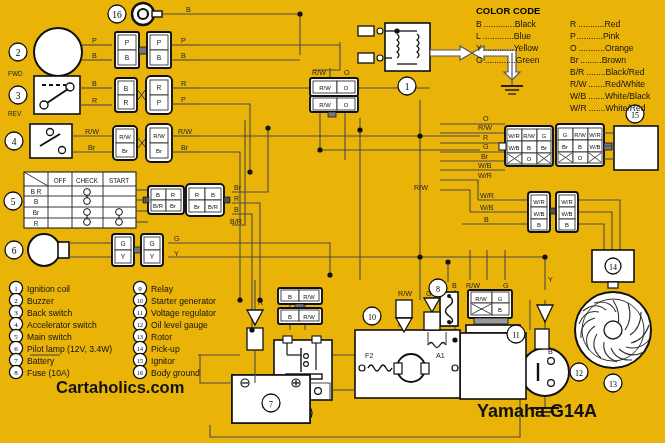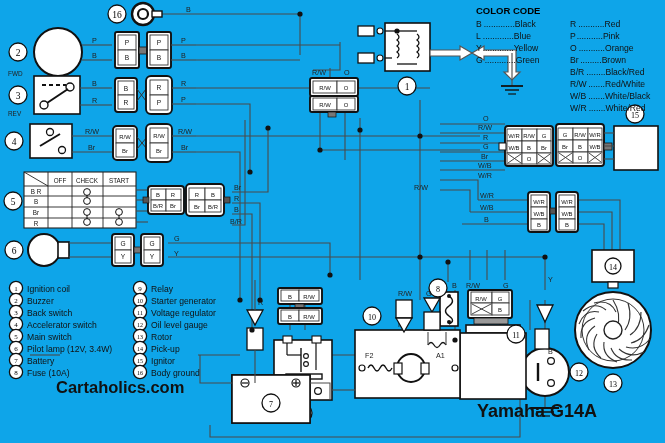--- a/index.html
+++ b/index.html
@@ -1,18 +1,18 @@
 <!DOCTYPE html>
 <html><head>
 <meta charset="utf-8">
 <title>Yamaha G14A Wiring Diagram</title>
 <style>
   html,body{margin:0;padding:0;background:#fff;}
   body{font-family:"Liberation Sans",sans-serif;}
-  #canvas{position:relative;width:665px;height:443px;background:#0ea5e9;overflow:hidden;}
+  #canvas{position:relative;width:665px;height:443px;background:#eab308;overflow:hidden;}
   svg#diagram{position:absolute;left:0;top:0;width:665px;height:443px;}
   .wire{stroke:#4a4a4a;stroke-width:1.1;fill:none;}
   .box{fill:#fff;stroke:#111;stroke-width:1.6;}
   .box-thin{fill:#fff;stroke:#222;stroke-width:1.1;}
   .conn-outer{fill:#fff;stroke:#111;stroke-width:1.9;}
   .conn-cell{fill:#fff;stroke:#333;stroke-width:0.9;}
   .lbl{font-family:"Liberation Sans",sans-serif;font-size:7.2px;fill:#222;}
   .lbl-sm{font-family:"Liberation Sans",sans-serif;font-size:6.4px;fill:#222;}
   .cellTxt{font-family:"Liberation Sans",sans-serif;font-size:6.6px;fill:#111;text-anchor:middle;}
   .cellTxt5{font-family:"Liberation Sans",sans-serif;font-size:5.9px;fill:#111;text-anchor:middle;}

